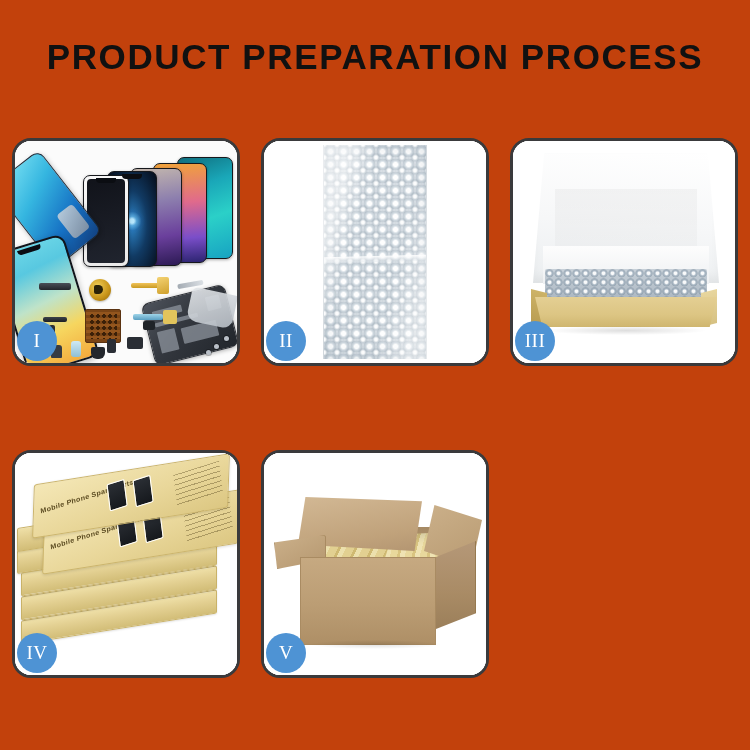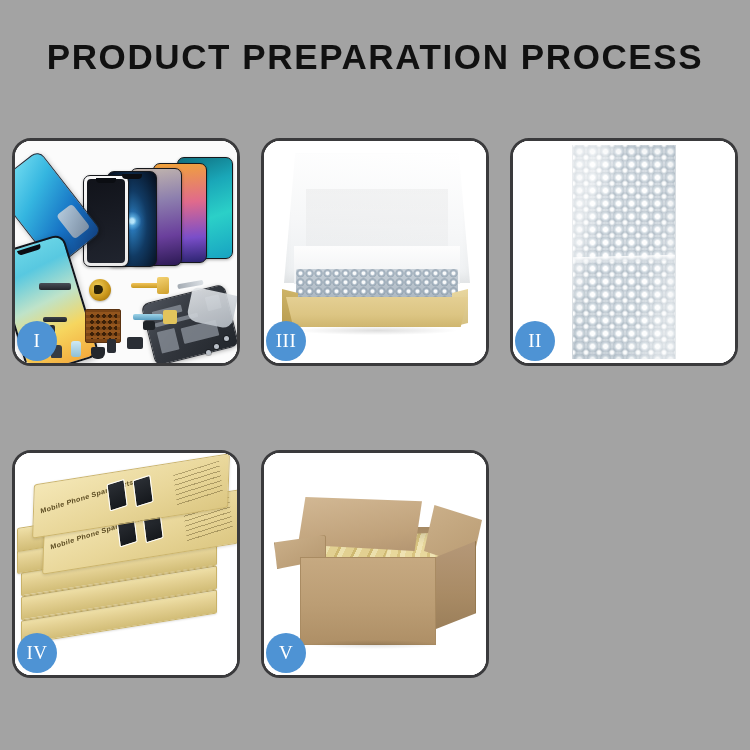--- a/index.html
+++ b/index.html
@@ -9,21 +9,21 @@
     height: 750px;
     background: #ffffff;
     font-family: "Liberation Sans", sans-serif;
     overflow: hidden;
   }
 
   .page {
     position: relative;
     width: 750px;
     height: 750px;
-    background: #a3a3a3;
+    background: #c2410c;
   }
 
   
   .header {
     position: absolute;
     top: 36px;
     left: 0;
     width: 750px;
     text-align: center;
   }
@@ -501,41 +501,41 @@
           <div class="pscrew sc3"></div>
 
           <div class="ptool"></div>
         </div>
       </div>
       <div class="badge">I</div>
     </div>
 
     <div class="panel">
       <div class="panel-clip">
+        <div class="scene-bubble">
+          <div class="bubblewrap"></div>
+          <div class="bw-sheen"></div>
+        </div>
+      </div>
+      <div class="badge">II</div>
+    </div>
+
+    <div class="panel">
+      <div class="panel-clip">
         <div class="scene-flatbox">
           <div class="fb-lid"></div>
           <div class="fb-foam"></div>
           <div class="fb-bubbles"></div>
           <div class="fb-left"></div>
           <div class="fb-right"></div>
           <div class="fb-front"></div>
           <div class="fb-shadow"></div>
         </div>
       </div>
       <div class="badge">III</div>
-    </div>
-
-    <div class="panel">
-      <div class="panel-clip">
-        <div class="scene-bubble">
-          <div class="bubblewrap"></div>
-          <div class="bw-sheen"></div>
-        </div>
-      </div>
-      <div class="badge">II</div>
     </div>
 
     <div class="panel">
       <div class="panel-clip">
         <div class="scene-stack">
           <div class="sbox sb1"></div>
           <div class="sbox sb2"></div>
           <div class="sbox sb3"></div>
           <div class="sbox sb4"></div>
           <div class="sbox sb5"></div>

